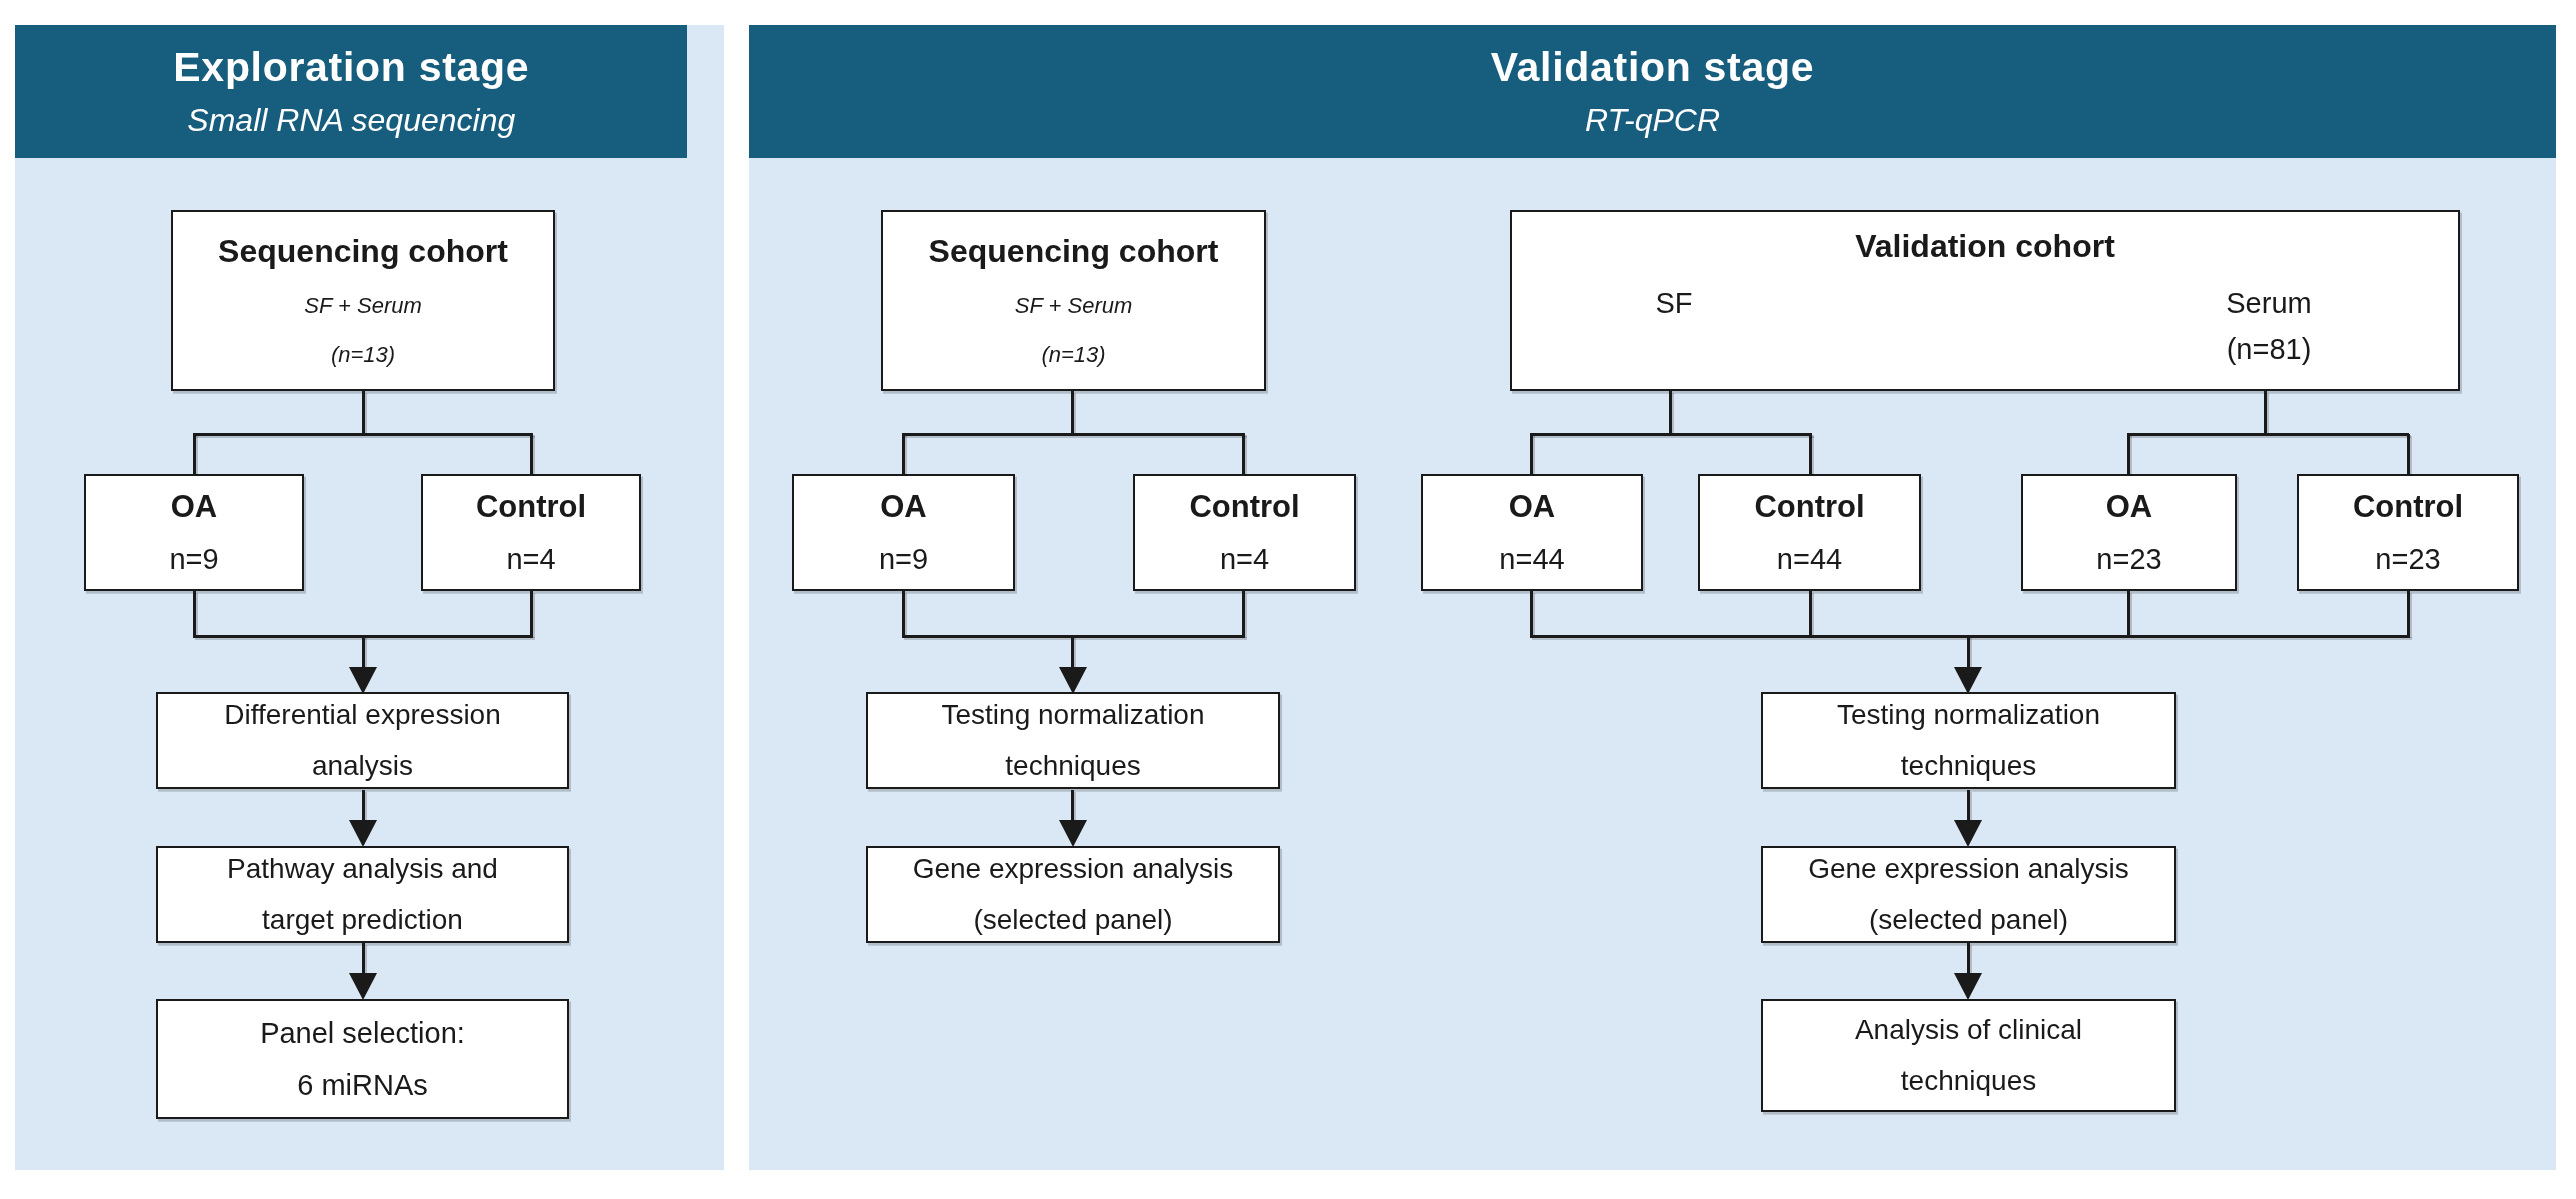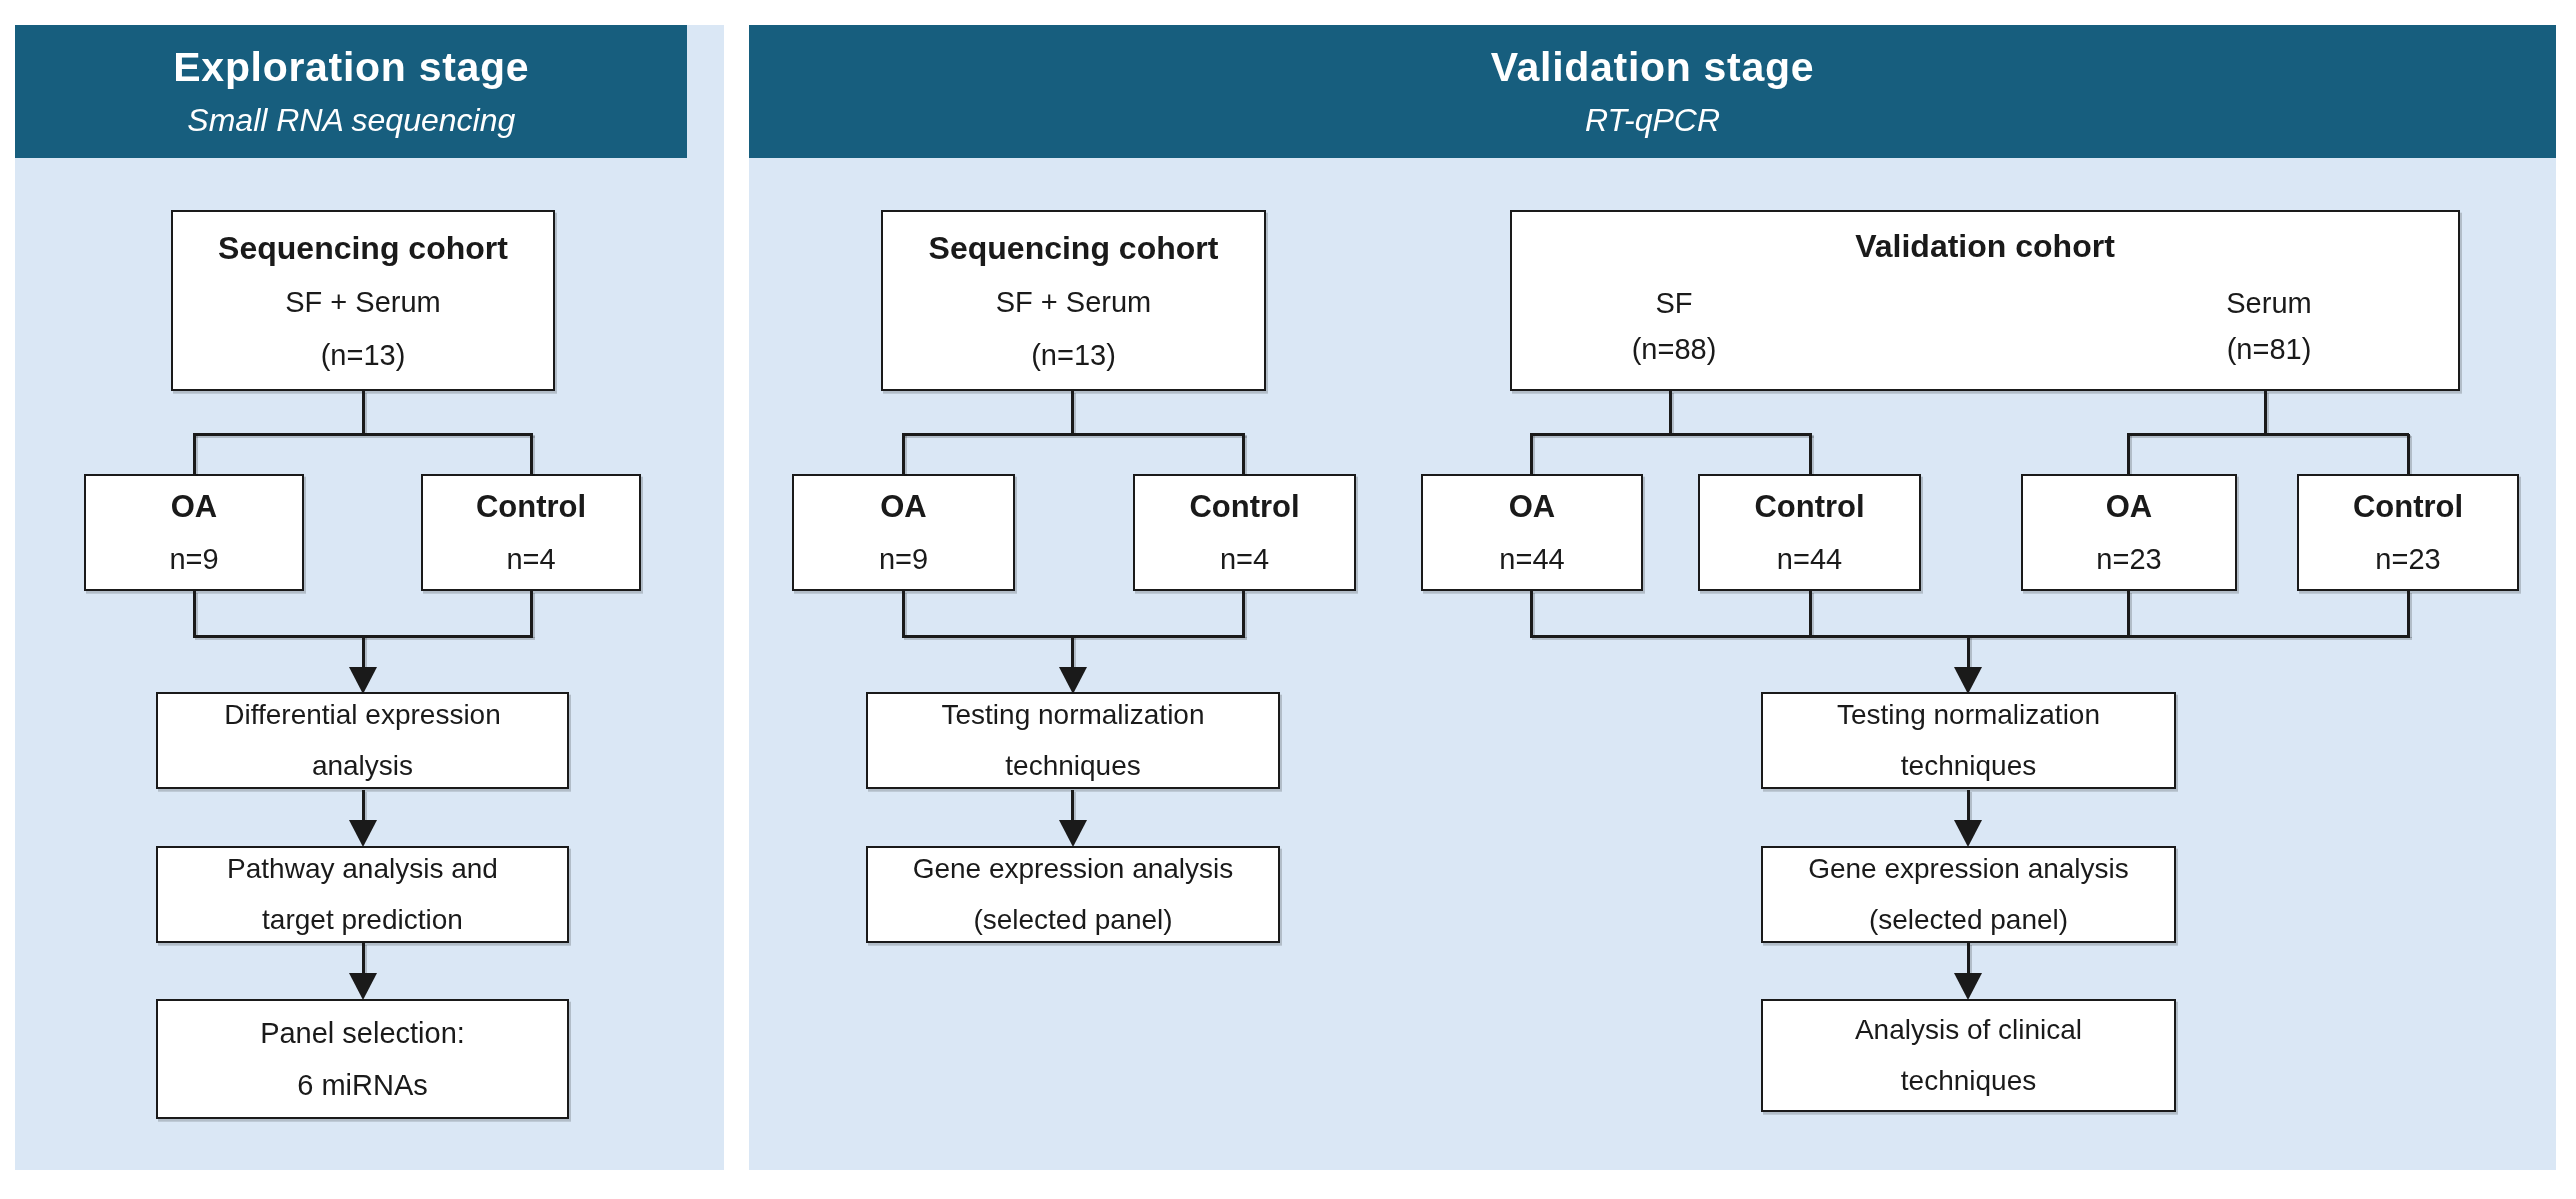--- a/index.html
+++ b/index.html
@@ -16,21 +16,21 @@
   .panel-header{position:absolute;background:var(--header-bg);color:var(--header-text);
     display:flex;flex-direction:column;align-items:center;justify-content:space-evenly;
     text-align:center;padding:6.7px 0;box-sizing:border-box;}
   .ph-title{font-size:41px;font-weight:bold;letter-spacing:0.7px;}
   .ph-sub{font-size:32px;font-style:italic;}
   .box{position:absolute;background:#FFFFFF;border:2.7px solid var(--box-border);box-sizing:border-box;
     display:flex;flex-direction:column;align-items:center;justify-content:center;text-align:center;
     box-shadow:2px 2.7px 0 rgba(0,0,0,0.18);gap:10px;}
   .cohort{justify-content:space-evenly;padding:8px 4px;}
   .cohort .t{font-size:32px;font-weight:bold;}
-  .cohort .l{font-size:29px;}
+  .cohort .l{font-size:22px;font-style:italic;}
   .small-box{gap:17.3px;}
   .small-box .t{font-size:31px;font-weight:bold;}
   .small-box .l{font-size:29px;}
   .step{font-size:28px;line-height:1.45;}
   .step.bold{font-weight:normal;font-size:29px;}
   .vline,.hline{position:absolute;background:var(--box-border);box-shadow:2px 2px 0 rgba(0,0,0,0.18);}
   .vline{width:2.7px;}
   .hline{height:2.7px;}
   .ah{position:absolute;width:0;height:0;border-left:14px solid transparent;
       border-right:14px solid transparent;border-top:27px solid var(--box-border);}
@@ -127,21 +127,20 @@
   <div class="hline" style="left:902px;top:635px;width:343px;"></div>
   <div class="vline" style="left:1071px;top:636px;height:33px;"></div>
   <div class="ah" style="left:1059px;top:667px;"></div>
   <div class="vline" style="left:1071px;top:790px;height:33px;"></div>
   <div class="ah" style="left:1059px;top:820px;"></div>
 
   <div class="box" style="left:1510px;top:210px;width:950px;height:181px;display:block;">
     <div class="vc-title">Validation cohort</div>
     <div class="vc-col" style="left:0px;">
       <div>SF</div>
-      <div>(n=88)</div>
     </div>
     <div class="vc-col" style="left:595px;">
       <div>Serum</div>
       <div>(n=81)</div>
     </div>
   </div>
 
   <div class="box small-box" style="left:1421px;top:474px;width:222px;height:117px;">
     <div class="t">OA</div>
     <div class="l">n=44</div>

